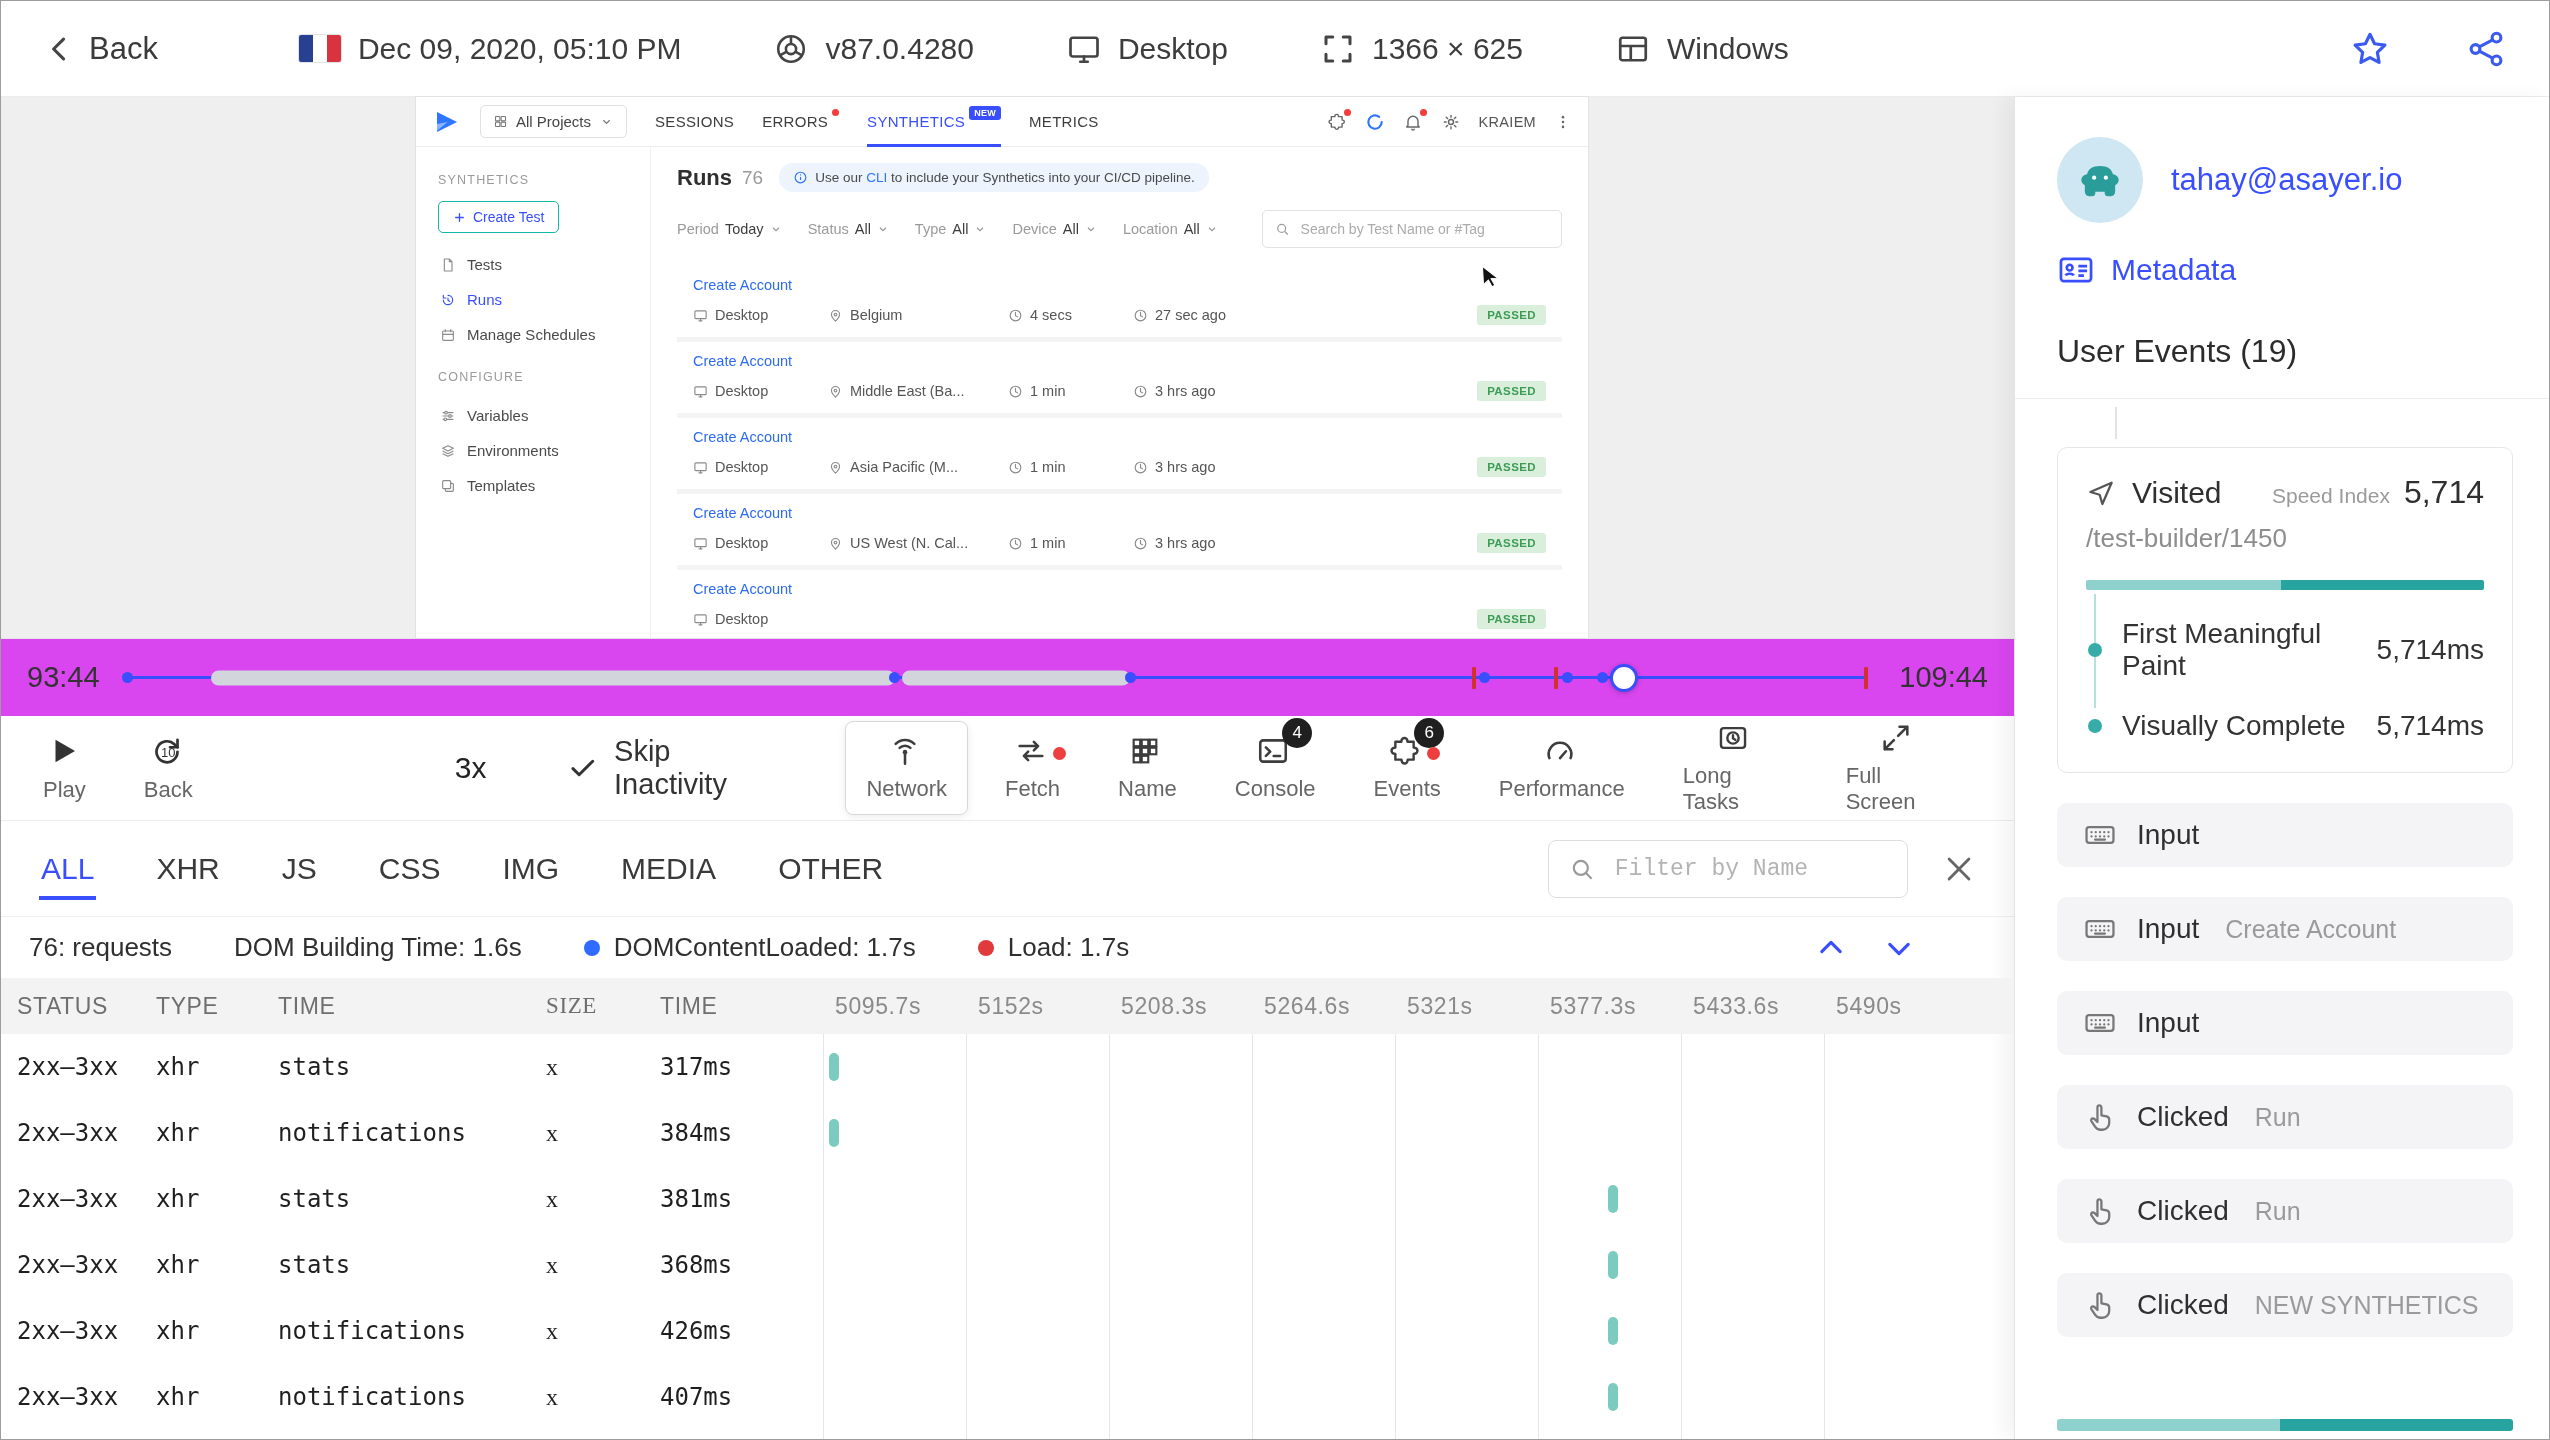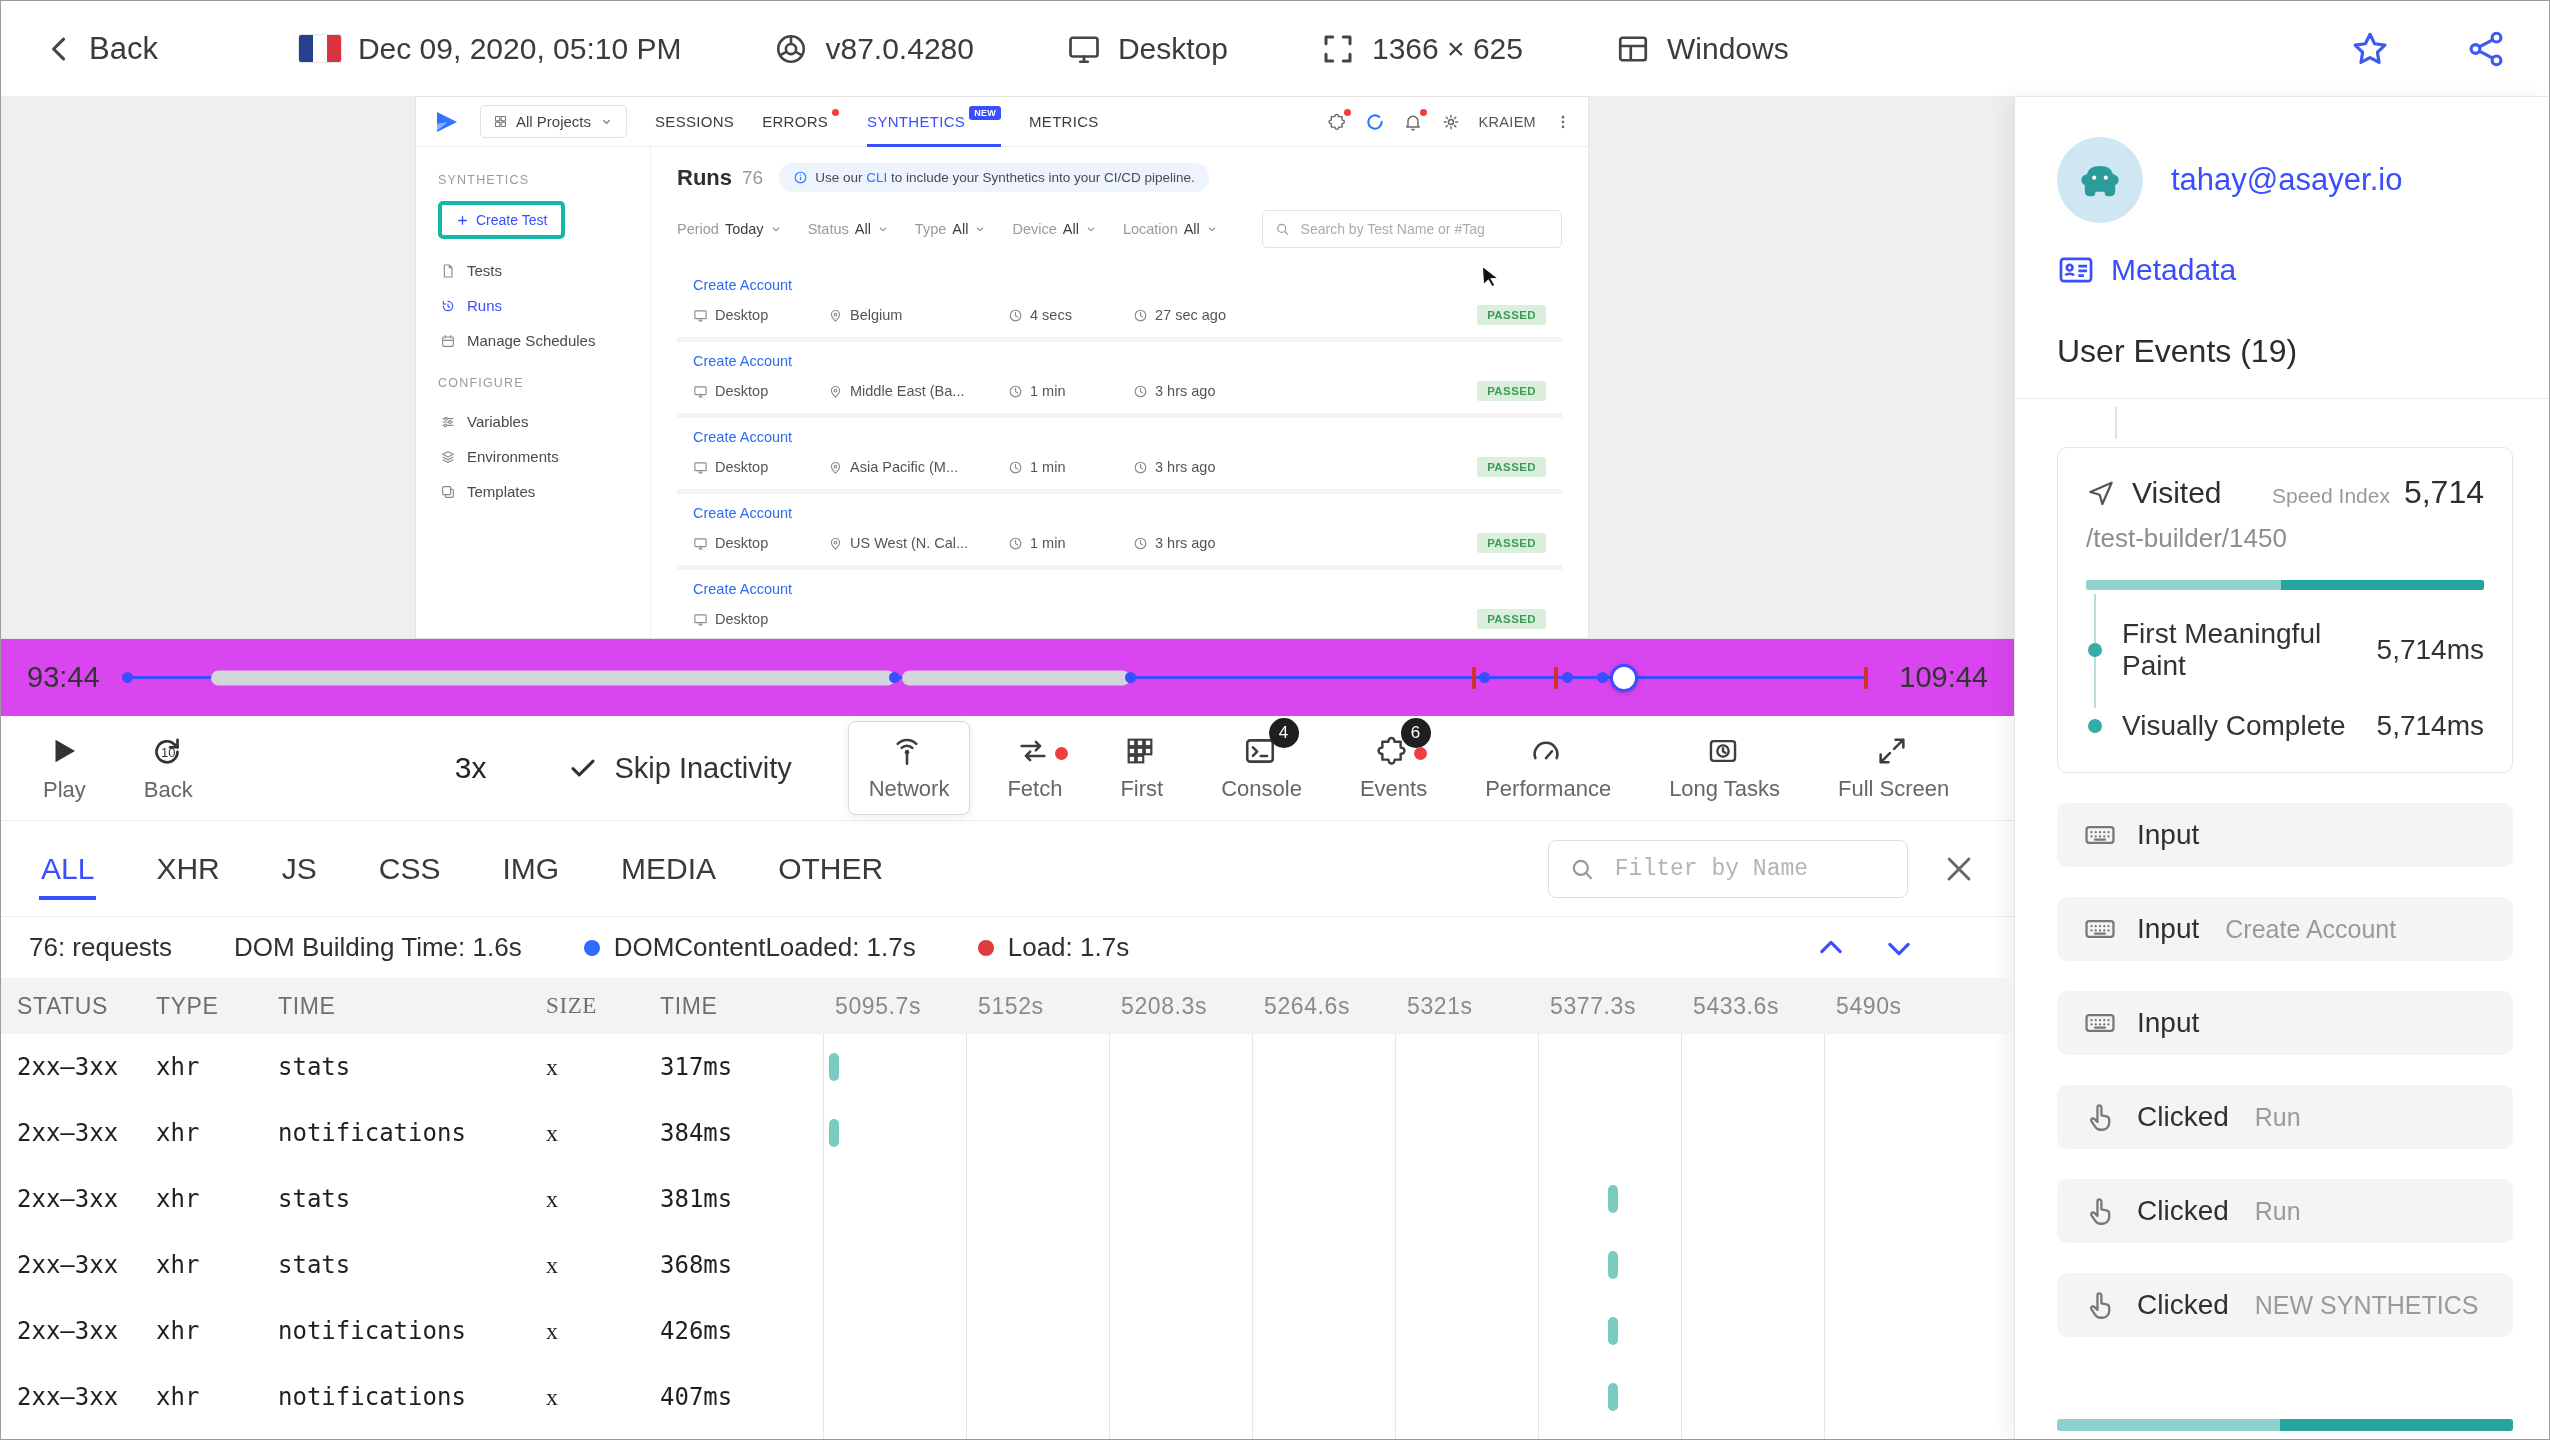--- a/index.html
+++ b/index.html
@@ -44,21 +44,21 @@
   .app-top-right{margin-left:auto;display:flex;align-items:center;gap:18px;color:#666;}
   .nav-ic-wrap{position:relative;width:20px;height:20px;cursor:pointer;color:#666;}
   .nav-ic-wrap .ic{width:20px;height:20px;}
   .nav-ic-wrap .abs{position:absolute;top:-3px;right:-4px;}
   .nav-ic-wrap[data-name="spinner-icon"]{color:#2e75ff;}
   .app-user{font-size:14.5px;color:#555;letter-spacing:.3px;}
   .kebab{width:18px;height:18px;color:#666;cursor:pointer;}
   .app-body{flex:1;display:flex;min-height:0;}
   .app-side{width:235px;flex:0 0 235px;border-right:1px solid #f1f1f1;padding:18px 22px;}
   .side-sec{font-size:12.5px;color:#9a9a9a;letter-spacing:1.2px;margin:8px 0 14px;}
-  .create-btn{display:inline-flex;align-items:center;gap:7px;color:var(--accent);border:4px solid #14b8a6;border-radius:5px;font-size:14px;padding:7px 14px;margin-bottom:14px;cursor:pointer;background:#fff;}
+  .create-btn{display:inline-flex;align-items:center;gap:7px;color:var(--accent);border:1px solid #14b8a6;border-radius:5px;font-size:14px;padding:7px 14px;margin-bottom:14px;cursor:pointer;background:#fff;}
   .create-btn .ic{width:13px;height:13px;}
   .side-item{display:flex;align-items:center;gap:11px;font-size:15px;color:#4a4a4a;padding:9px 2px;cursor:pointer;}
   .side-item .ic{width:16px;height:16px;color:#8b8b8b;}
   .side-item.active{color:var(--accent);}
   .side-item.active .ic{color:var(--accent);}
   .app-main{flex:1;padding:16px 26px 0;position:relative;overflow:hidden;min-width:0;background:#fff;}
   .runs-head{display:flex;align-items:center;}
   .runs-title{font-size:22px;font-weight:700;color:#2f2f2f;}
   .runs-count{font-size:19px;color:#9a9a9a;margin-left:10px;}
   .banner{display:flex;align-items:center;gap:7px;background:#edf4fe;border-radius:14px;padding:7px 14px;font-size:13.5px;color:#4a4a4a;margin-left:16px;}
@@ -727,21 +727,21 @@
               <span class="icwrap" data-name="state-icon"><span class="ic" data-name="state-icon"><svg viewBox="0 0 24 24" fill="none" stroke="currentColor" stroke-width="1.5">
                     <rect x="4" y="4" width="4.6" height="4.6"></rect>
                     <rect x="9.7" y="4" width="4.6" height="4.6"></rect>
                     <rect x="15.4" y="4" width="4.6" height="4.6"></rect>
                     <rect x="4" y="9.7" width="4.6" height="4.6"></rect>
                     <rect x="9.7" y="9.7" width="4.6" height="4.6"></rect>
                     <rect x="15.4" y="9.7" width="4.6" height="4.6"></rect>
                     <rect x="4" y="15.4" width="4.6" height="4.6"></rect>
                     <rect x="9.7" y="15.4" width="4.6" height="4.6"></rect>
                   </svg></span></span>
-              <span class="ctl-label" data-name="tool-label">First</span>
+              <span class="ctl-label" data-name="tool-label">Name</span>
             </div>
             <div class="tool" data-name="tool-console">
               <span class="icwrap" data-name="console-icon"><span class="ic" data-name="console-icon"><svg viewBox="0 0 24 24" fill="none" stroke="currentColor" stroke-width="1.8" stroke-linecap="round" stroke-linejoin="round">
                     <rect x="3" y="4.5" width="18" height="15" rx="2"></rect>
                     <path d="M7 9.5l3 3-3 3M12.5 15.5H17"></path>
                   </svg></span><span class="badge" data-name="count-badge">4</span></span>
               <span class="ctl-label" data-name="tool-label">Console</span>
             </div>
             <div class="tool" data-name="tool-events">
               <span class="icwrap" data-name="events-icon"><span class="ic" data-name="events-icon"><svg viewBox="0 0 24 24" fill="none" stroke="currentColor" stroke-width="1.7" stroke-linejoin="round">

